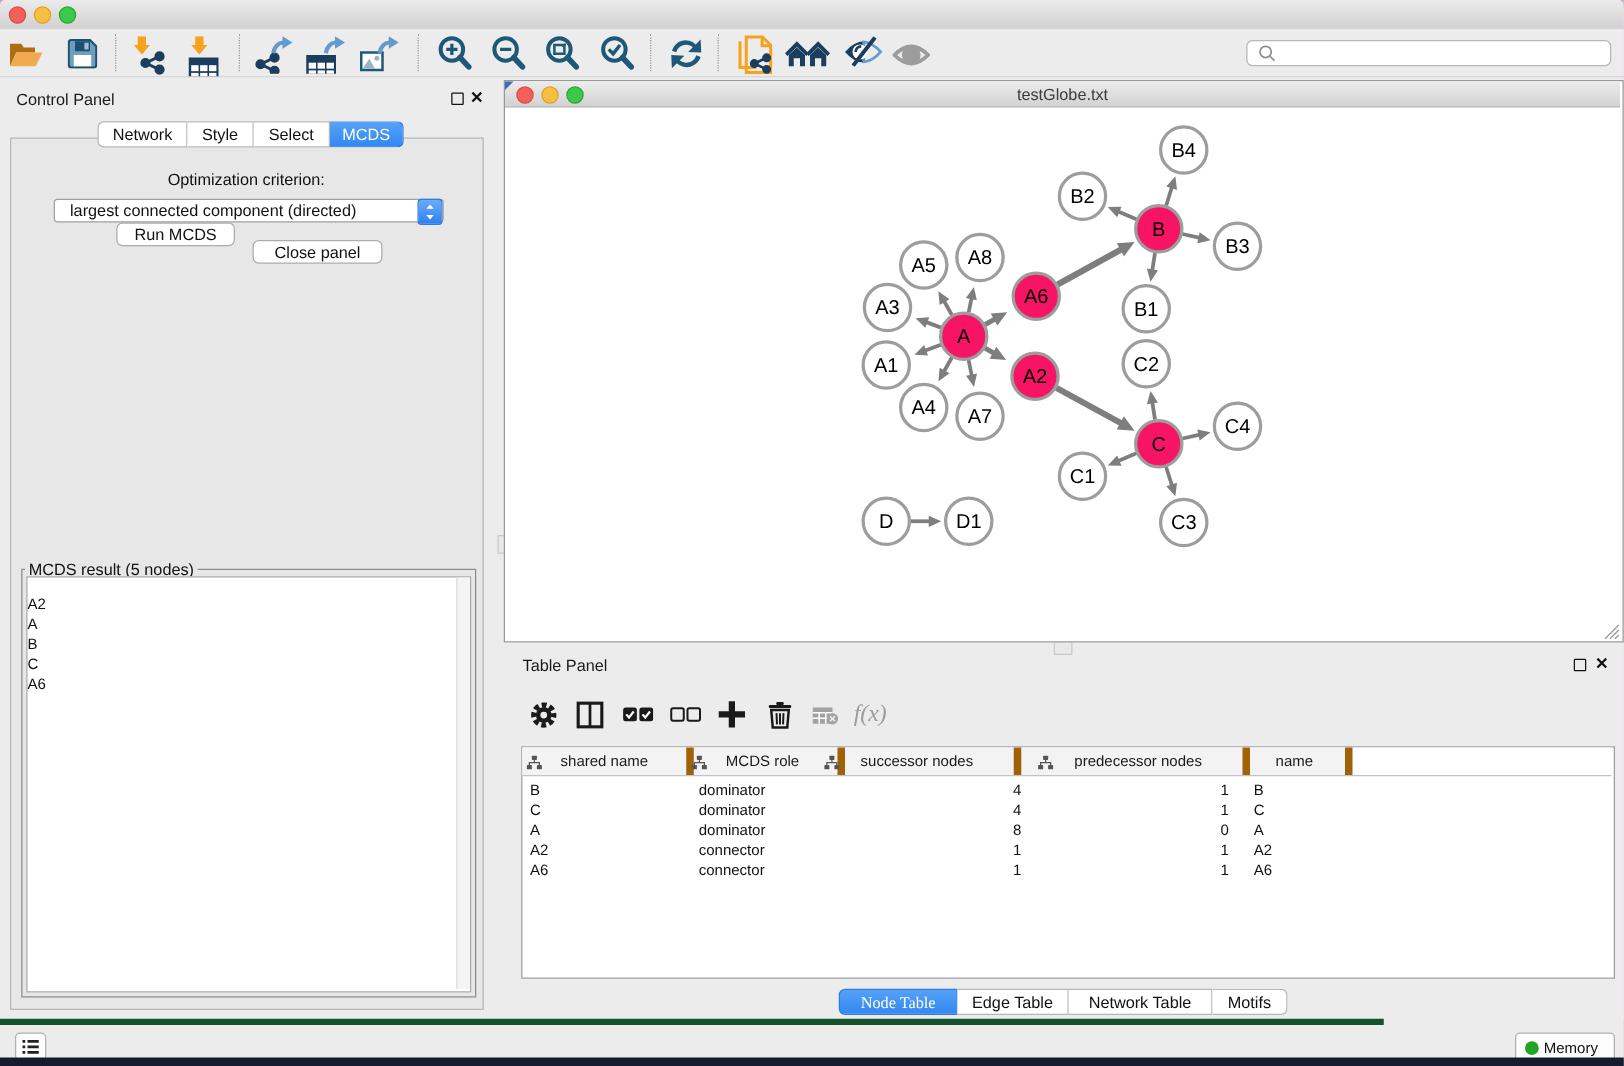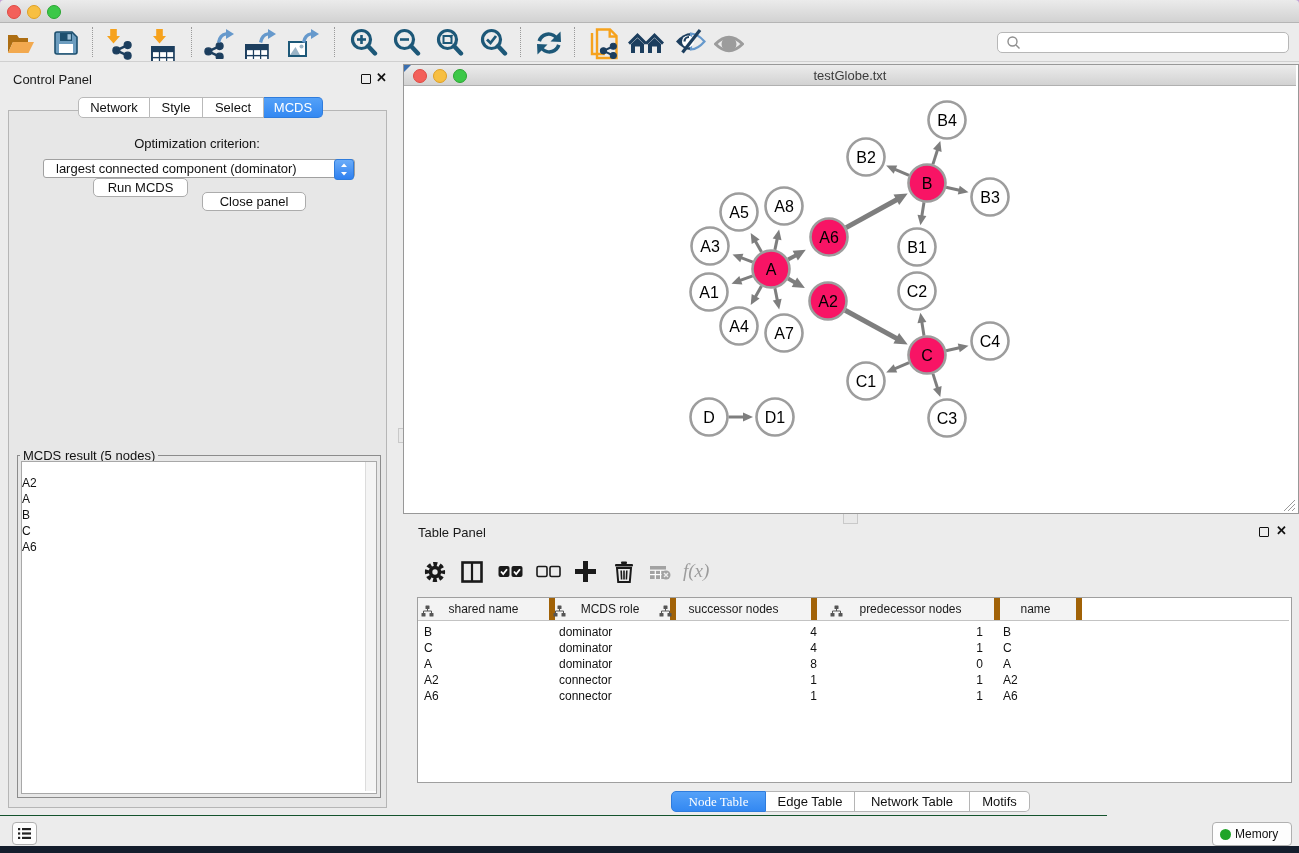--- a/index.html
+++ b/index.html
@@ -27,21 +27,21 @@
 .btn{position:absolute;background:#fff;border:1px solid #acacac;border-radius:5px;font-size:13px;color:#111;text-align:center;}
 
 #netwin{left:403px;top:2px;width:894px;height:448px;background:#fff;border:1px solid #989898;}
 
 #tablebox{left:417px;top:535px;width:873px;height:184px;background:#fff;border:1px solid #9f9f9f;}
 #thead{left:0;top:0;width:871px;height:22px;background:#fff;border-bottom:1px solid #c3c3c3;}
 .thcell{position:absolute;top:0;height:22px;border-right:6px solid #a16207;}
 .thlabel{position:absolute;top:4px;width:100%;text-align:center;font-size:12px;color:#1a1a1a;}
 .trow{position:absolute;font-size:12px;color:#111;}
 .btab{height:19px;line-height:19px;background:#fff;border:1px solid #b5b5b5;border-left:none;font-size:13px;color:#111;text-align:center;}
-#statusbar{left:0;top:815px;width:1107px;height:31px;background:#ececec;border-top:1px solid #14532d;}
+#statusbar{left:0;top:815px;width:1107px;height:31px;background:#ececec;border-top:5px solid #14532d;}
 #darkstrip{left:0;top:846px;width:1299px;height:7px;background:#141d2c;}
 </style>
 </head>
 <body>
 <div class="abs" id="mainwin"></div>
 <div class="abs" id="titlebar">
   <div class="tl" style="left:7px;background:#f3605a;border:0.5px solid #df4a42;"></div>
   <div class="tl" style="left:27px;background:#f7bf42;border:0.5px solid #dfa023;"></div>
   <div class="tl" style="left:47px;background:#3cc848;border:0.5px solid #2aa532;"></div>
 </div>
@@ -203,21 +203,21 @@
   <div class="xicon" style="left:376px;top:8px;">✕</div>
   <div class="abs" id="cp-body"></div>
   <div class="tabrow" style="left:78px;top:35px;">
     <div class="tab first" style="width:70px;">Network</div>
     <div class="tab" style="width:52px;">Style</div>
     <div class="tab" style="width:60px;">Select</div>
     <div class="tab sel last" style="width:58px;">MCDS</div>
   </div>
   <div class="abs" style="left:0;top:74px;width:394px;text-align:center;font-size:13px;color:#111;">Optimization criterion:</div>
   <div class="abs" style="left:43px;top:97px;width:310px;height:17px;background:#fff;border:1px solid #a0a0a0;border-radius:3px;">
-    <div class="abs" style="left:12px;top:1px;font-size:13px;color:#111;">largest connected component (dominator)</div>
+    <div class="abs" style="left:12px;top:1px;font-size:13px;color:#111;">largest connected component (directed)</div>
     <div class="abs" style="right:0px;top:-1px;width:18px;height:19px;background:linear-gradient(#6aacf9,#2f80ef);border-radius:3px;border:1px solid #2f7cdc;">
       <svg width="18" height="19">
           <path d="M9 3.5 L12 7 L6 7 Z" fill="#fff"></path>
           <path d="M9 15.5 L12 12 L6 12 Z" fill="#fff"></path>
         </svg>
     </div>
   </div>
   <div class="btn" style="left:93px;top:116px;width:93px;height:16px;padding-top:1px;">Run MCDS</div>
   <div class="btn" style="left:202px;top:130px;width:102px;height:16px;padding-top:1px;">Close panel</div>
 

